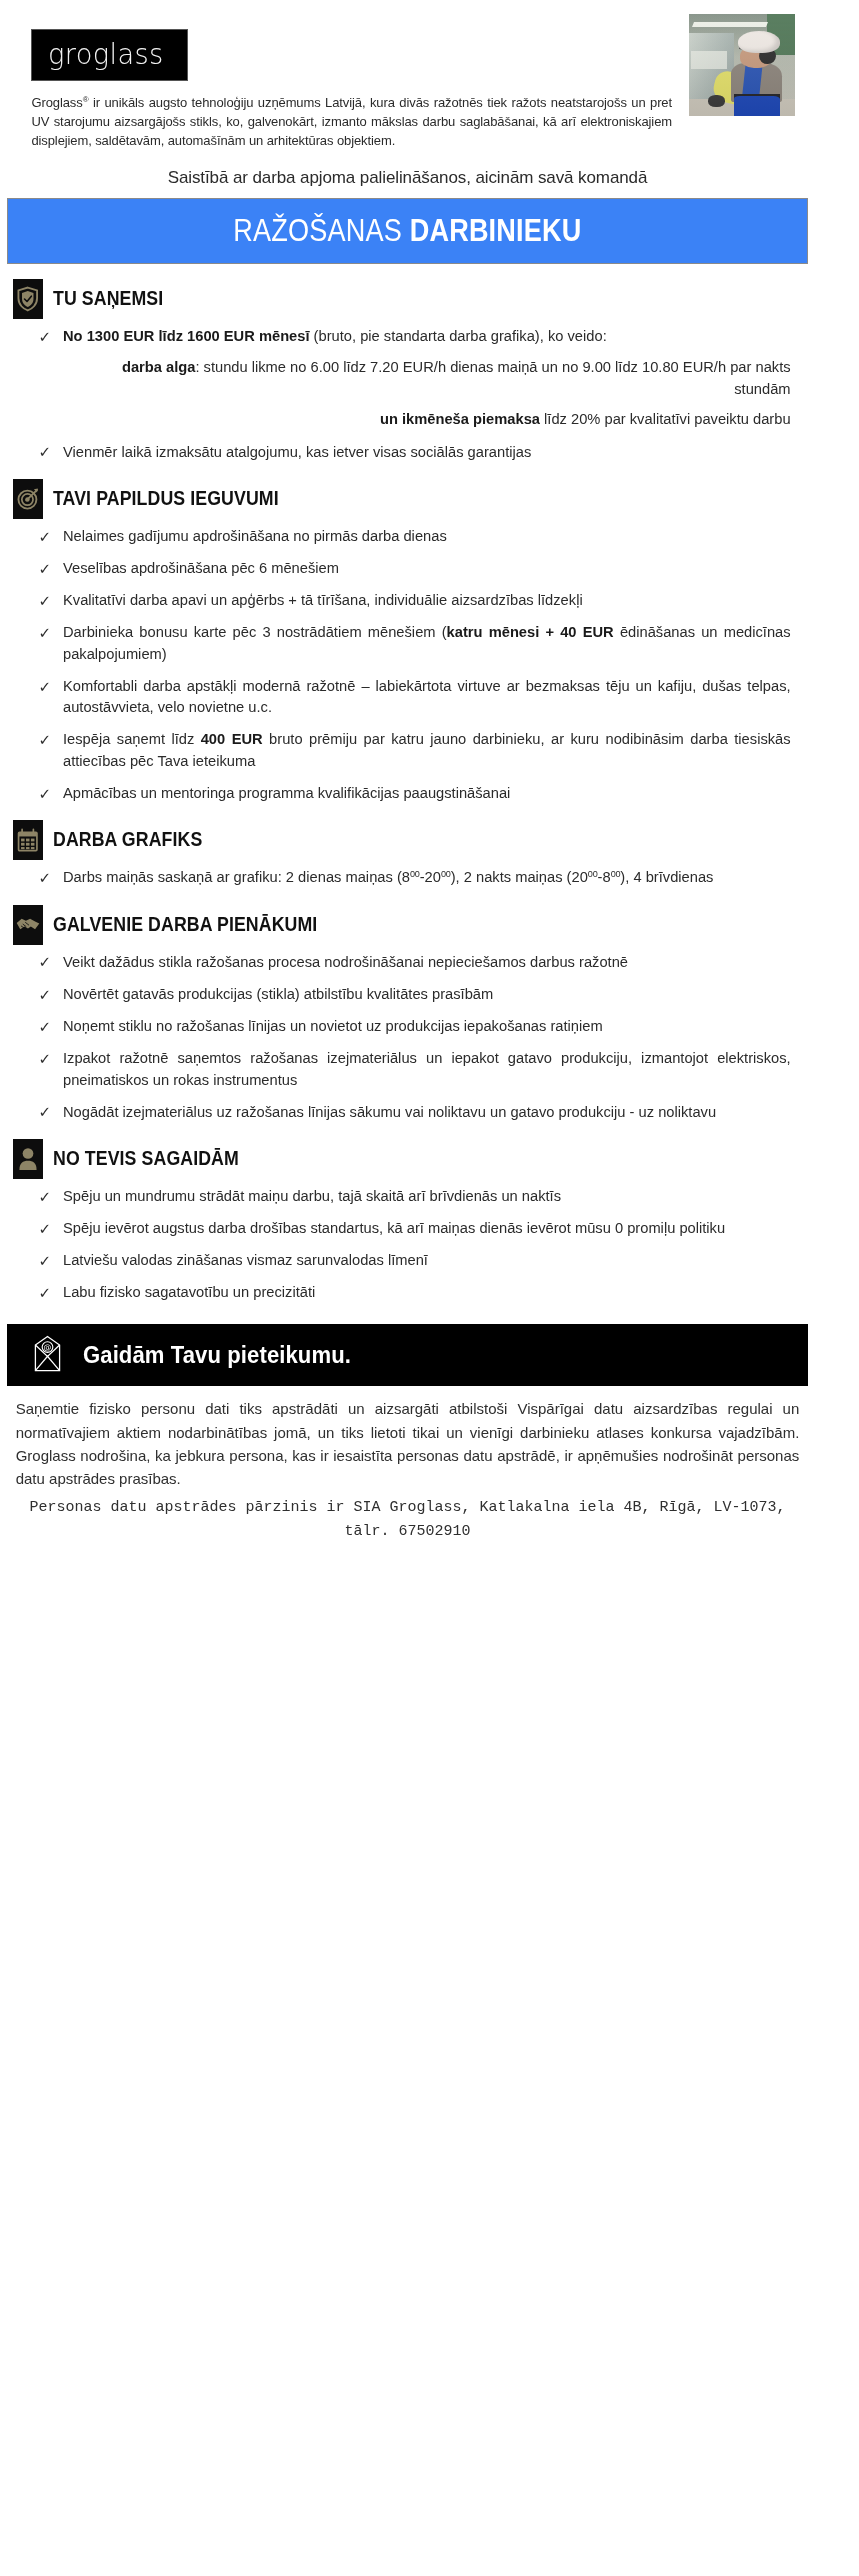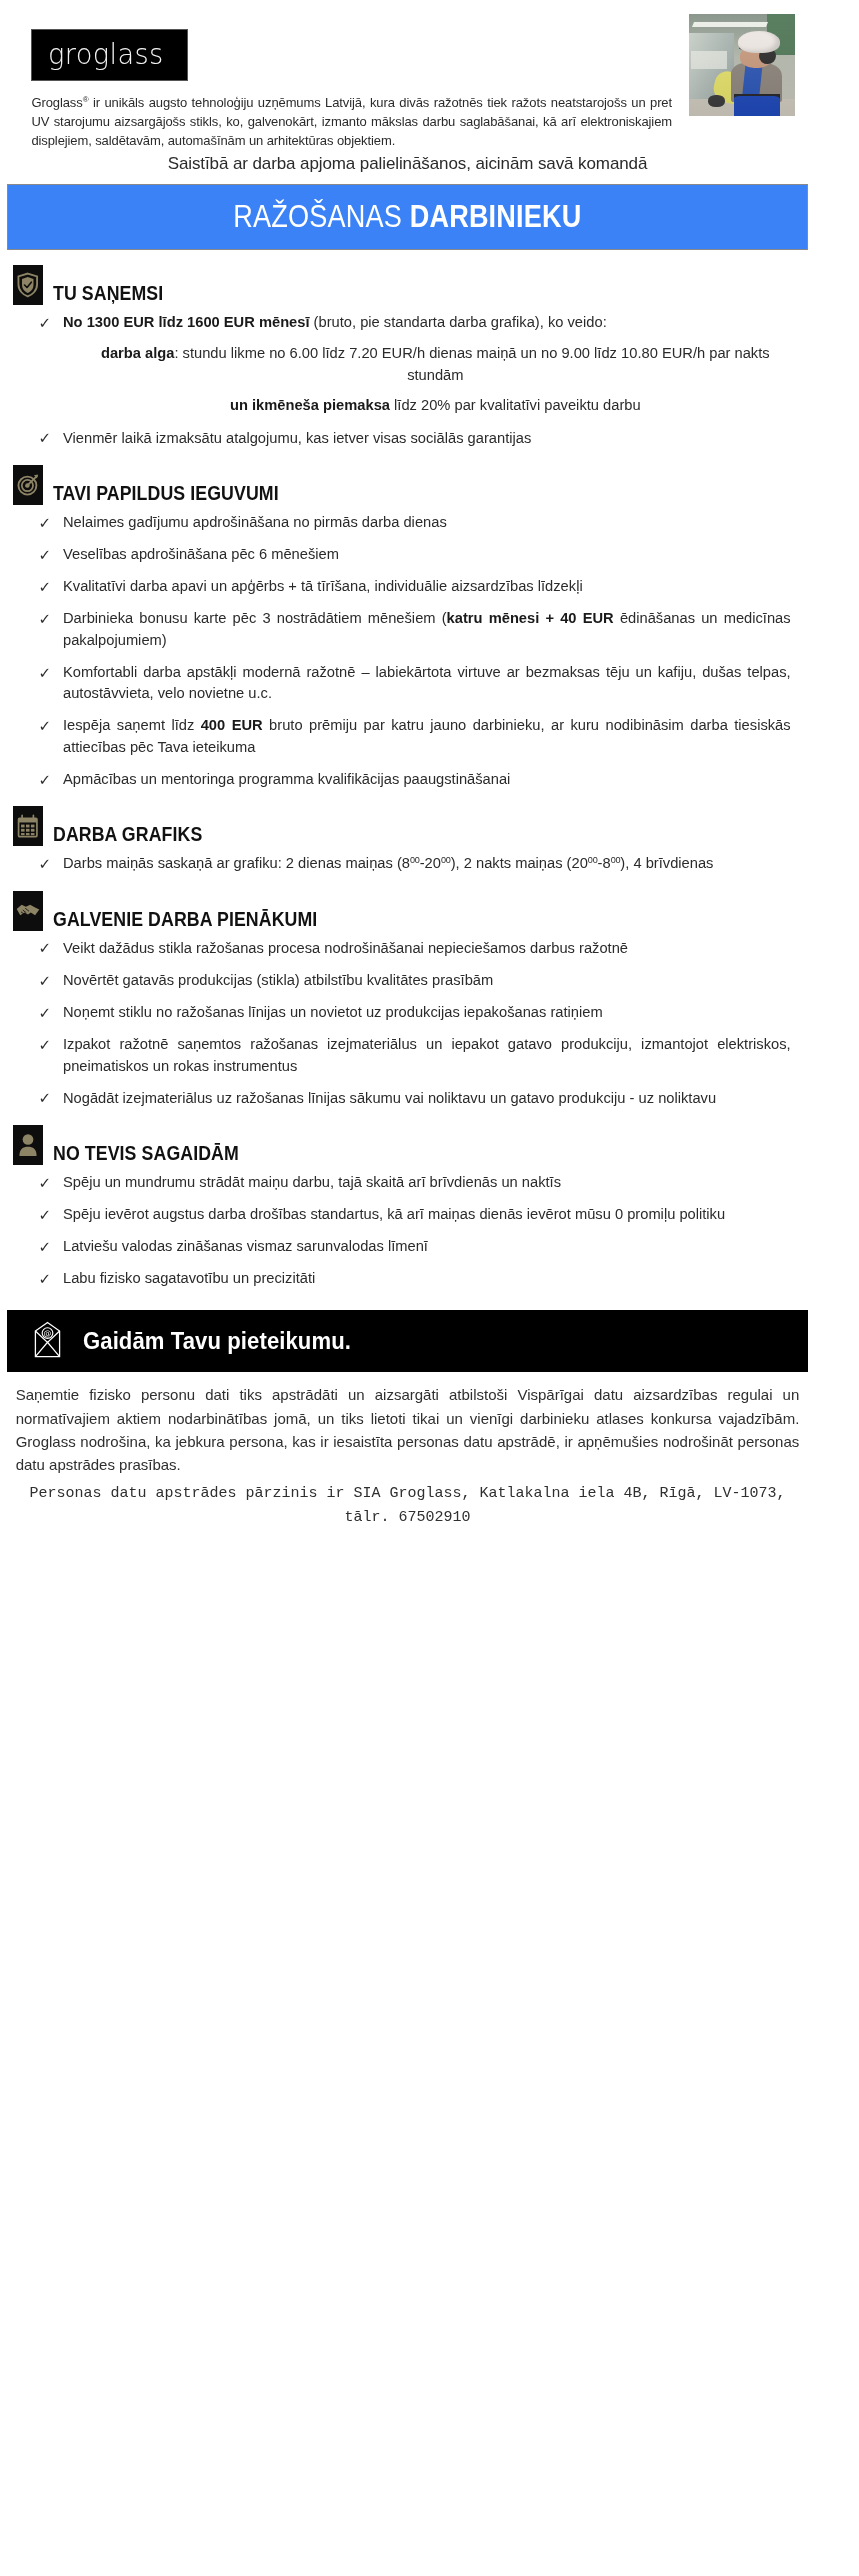--- a/index.html
+++ b/index.html
@@ -80,21 +80,21 @@
   .ph-glove   { position:absolute; left:18%; top:79%; width:16%; height:12%; background:#3b3b3b; border-radius:45%; }
   .ph-pants   { position:absolute; left:42%; top:80%; width:44%; height:22%; background:#1f49b8; border-radius:12% 14% 0 0; }
   .ph-belt    { position:absolute; left:42%; top:78%; width:44%; height:5%; background:#26262a; }
   .ph-shade   { position:absolute; inset:0; background:linear-gradient(180deg,rgba(255,255,255,.10),rgba(0,0,0,.08)); }
 
   
   .call-line {
     text-align: center;
     font-size: 17px;
     color: #2b2b2b;
-    margin: 3px 0 10px 0;
+    margin: 17px 0 10px 0;
     padding: 0 20px;
     letter-spacing: -0.1px;
   }
 
   
   .title-banner {
     background: #3b82f6;
     border: 0.7px solid #8a8a8a;
     margin: 0 7.2px 0 7.2px;
     height: 66px;
@@ -110,21 +110,21 @@
     letter-spacing: 0.2px;
     font-family: "Liberation Sans", sans-serif;
     transform: scaleX(0.86);
   }
   .title-banner h1 .light { font-weight: 500; }
 
   
   .section { padding: 0 21.5px 0 13px; }
   .section-head {
     display: flex;
-    align-items: flex-end;
+    align-items: center;
     gap: 10px;
     margin: 15.7px 0 7.2px 0;
   }
   .icon-tile {
     width: 30px; height: 40px;
     background: #0d0d0d;
     flex: 0 0 30px;
     display: flex; align-items: center; justify-content: center;
   }
   .icon-tile svg { display:block; }
@@ -155,21 +155,21 @@
     font-size: 15px;
     color: #2b2b2b;
     font-family: "DejaVu Sans", sans-serif;
   }
   ul.checks > li.nojustify { text-align: left; }
   .sub-line {
     display: block;
     margin: 9.3px 0 0 17px;
     font-size: 14.7px;
     line-height: 1.46;
-    text-align: center;
+    text-align: right;
   }
   b, strong { font-weight: bold; color: #1a1a1a; }
   sup.tt { font-size: 0.62em; vertical-align: 0.52em; letter-spacing: -0.2px; }
 
   
   .apply-banner {
     background: #000000;
     margin: 20px 7.2px 0 7.2px;
     height: 62px;
     display: flex;

